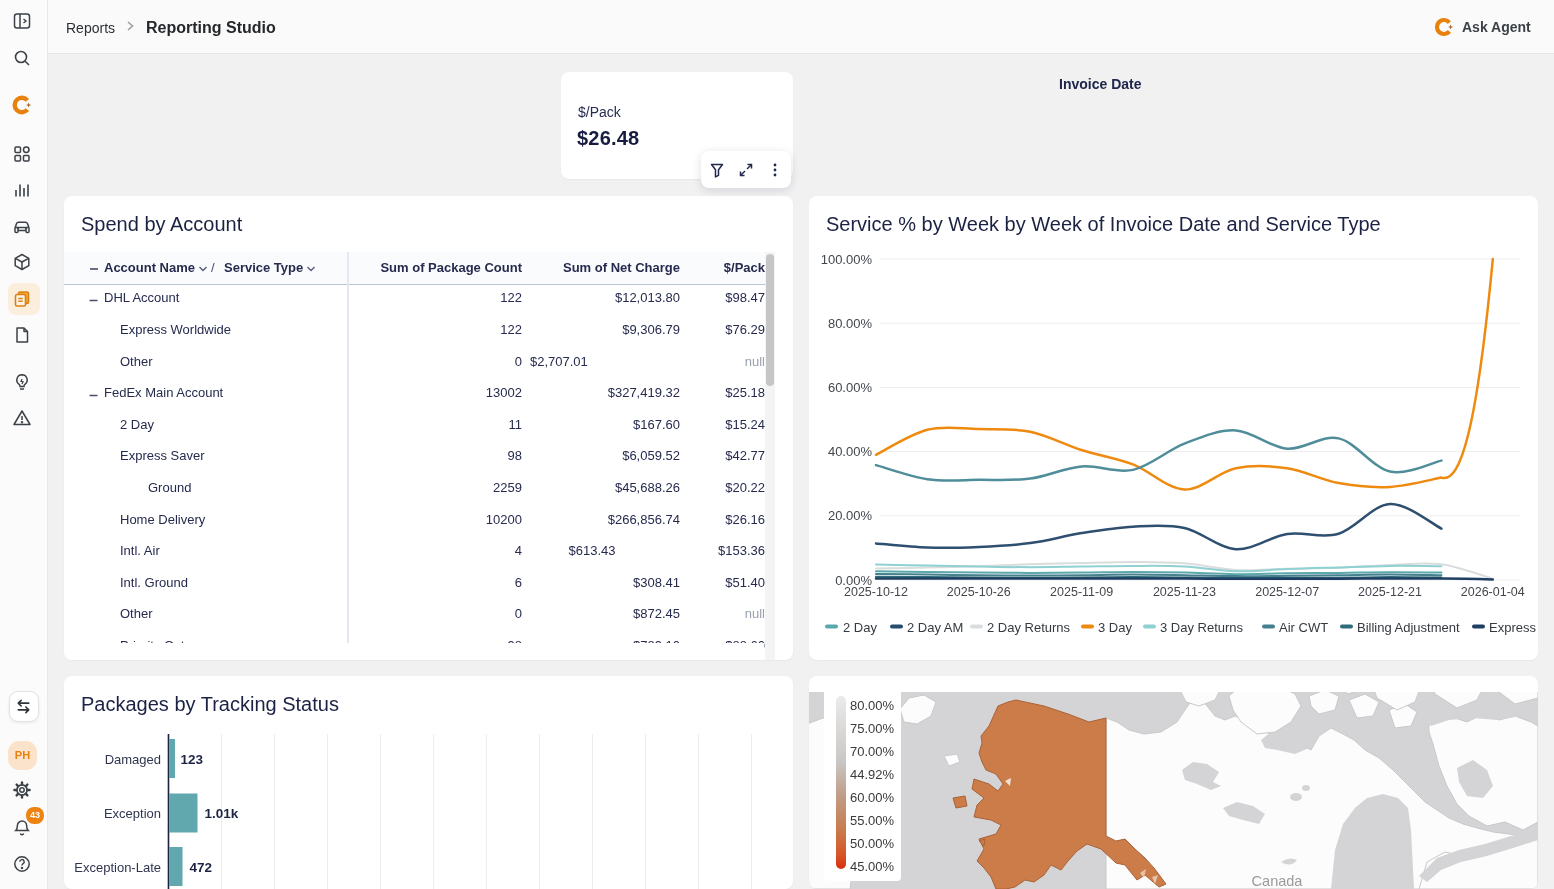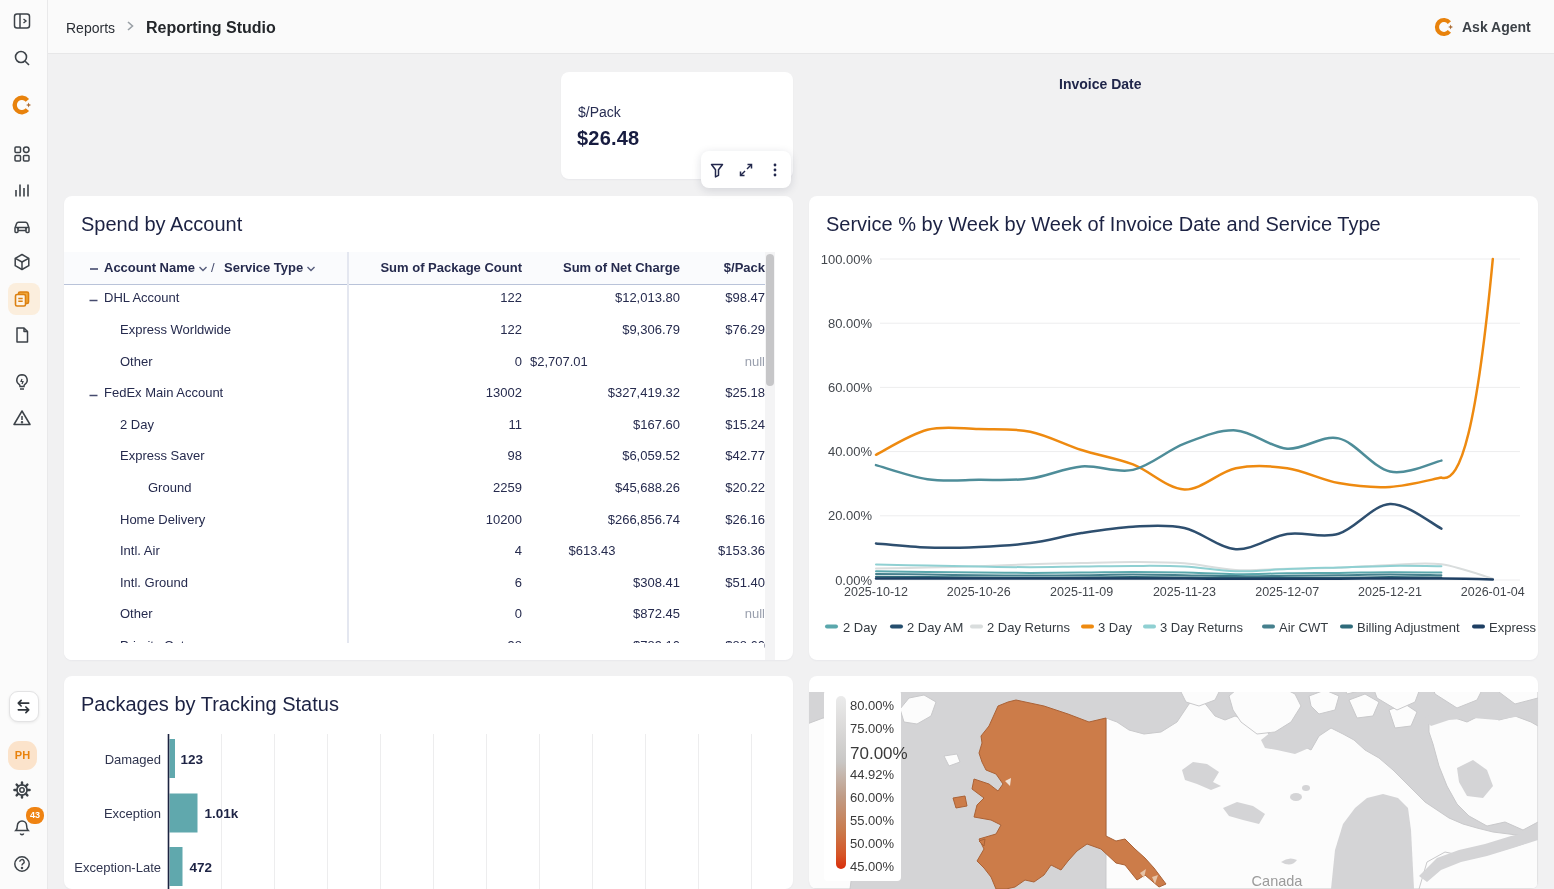--- a/index.html
+++ b/index.html
@@ -253,21 +253,21 @@
           <polygon points="170,149 176,147 175,154" fill="#cc7c49" stroke="#aa6236" stroke-width="1"></polygon>
           <polygon points="331,181 337,177 335,186" fill="#e6c4a8"></polygon>
           <polygon points="343,185 349,183 346,192" fill="#e6c4a8"></polygon>
           <polygon points="196,89 202,86 201,94" fill="#f0e2d6"></polygon>
           <text x="468" y="194" font-size="14.5" fill="#9b9b9b" text-anchor="middle" font-family="Liberation Sans, sans-serif">Canada</text>
         </svg></div>
     <div class="abs" style="left:15px; top:14px; width:77px; height:191px; background:#fff; border-radius:4px; z-index:2;">
   <div class="abs" style="left:12px; top:6px; width:10px; height:173px; border-radius:5px; background:linear-gradient(to bottom,#ebebeb 0%,#c9c7c5 38%,#c09c86 58%,#c97a4c 78%,#d65426 92%,#d92e0c 100%);"></div>
   <div class="abs" style="left:26px; top:8px; font-size:13px; color:#3a3a3a;">80.00%</div>
         <div class="abs" style="left:26px; top:31px; font-size:13px; color:#3a3a3a;">75.00%</div>
-        <div class="abs" style="left:26px; top:54px; font-size:17px; color:#3a3a3a;">70.00%</div>
+        <div class="abs" style="left:26px; top:54px; font-size:13px; color:#3a3a3a;">70.00%</div>
         <div class="abs" style="left:26px; top:77px; font-size:13px; color:#3a3a3a;">44.92%</div>
         <div class="abs" style="left:26px; top:100px; font-size:13px; color:#3a3a3a;">60.00%</div>
         <div class="abs" style="left:26px; top:123px; font-size:13px; color:#3a3a3a;">55.00%</div>
         <div class="abs" style="left:26px; top:146px; font-size:13px; color:#3a3a3a;">50.00%</div>
         <div class="abs" style="left:26px; top:169px; font-size:13px; color:#3a3a3a;">45.00%</div>
       </div>
   </div>
 
   <div id="sidebar" class="abs">
 

